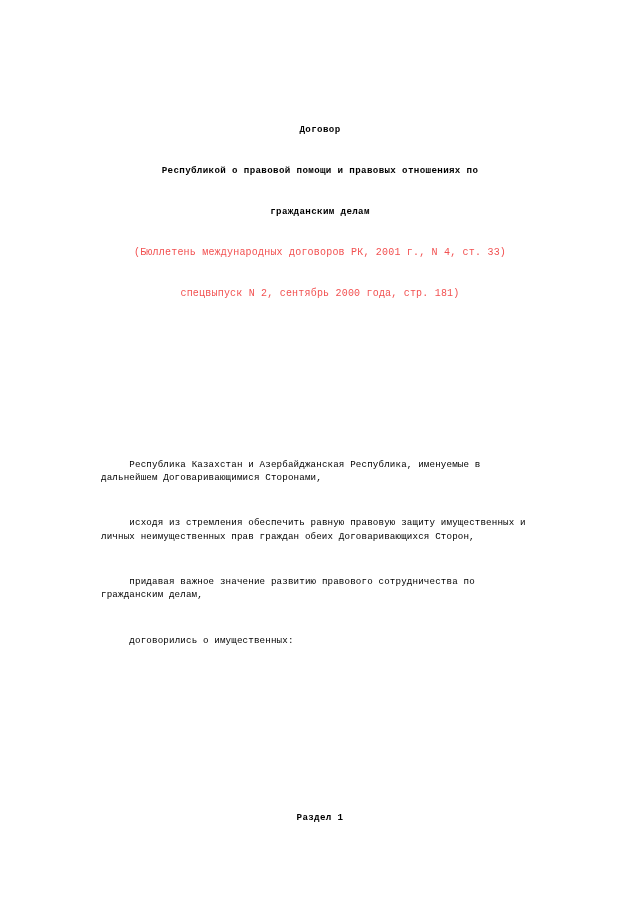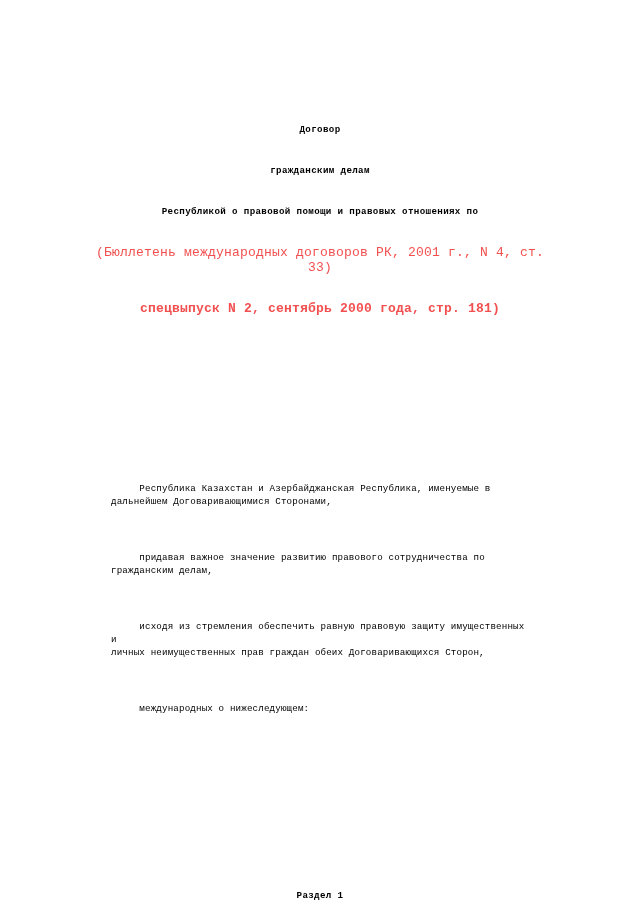--- a/index.html
+++ b/index.html
@@ -35,64 +35,64 @@
   }
   .title-line {
     font-weight: bold;
     font-size: 9.2px;
     line-height: 14.6px;
     letter-spacing: 0.35px;
     white-space: pre-wrap;
   }
   .ref-line {
     color: #f25050;
-    font-size: 13px;
+    font-size: 10px;
     line-height: 14.6px;
     letter-spacing: 0.2px;
     white-space: pre-wrap;
     font-weight: normal;
   }
   .gap-preamble { height: 18px; }
   .gap-sections { height: 26px; }
   .para {
     white-space: pre-wrap;
-    margin: 16px;
+    margin: 6px;
   }
   .para + .para { margin-top: 0; }
   .center-head {
     text-align: center;
     font-weight: bold;
     white-space: pre-wrap;
     letter-spacing: 0.35px;
   }
 </style>
 </head>
 <body>
 
 <div class="page">
   <div class="doc-body">
 
     <div class="title-block">
       <div class="title-line">Договор</div>
+      <div class="title-line">Республикой о правовой помощи и правовых отношениях по</div>
       <div class="title-line">гражданским делам</div>
-      <div class="title-line">Республикой о правовой помощи и правовых отношениях по</div>
       <div class="ref-line" style="color: rgb(242, 80, 80);">(Бюллетень международных договоров РК, 2001 г., N 4, ст. 33)</div>
-      <div class="ref-line" style="color: rgb(242, 80, 80); font-weight: bold;">спецвыпуск N 2, сентябрь 2000 года, стр. 181)</div>
+      <div class="ref-line" style="color: rgb(242, 80, 80);">спецвыпуск N 2, сентябрь 2000 года, стр. 181)</div>
     </div>
 
     <div class="gap-preamble"></div>
 
     <div>
       <div class="para">     Республика Казахстан и Азербайджанская Республика, именуемые в
 дальнейшем Договаривающимися Сторонами,</div>
+      <div class="para">     исходя из стремления обеспечить равную правовую защиту имущественных и
+личных неимущественных прав граждан обеих Договаривающихся Сторон,</div>
       <div class="para">     придавая важное значение развитию правового сотрудничества по
 гражданским делам,</div>
-      <div class="para">     исходя из стремления обеспечить равную правовую защиту имущественных и
-личных неимущественных прав граждан обеих Договаривающихся Сторон,</div>
-      <div class="para">     международных о нижеследующем:</div>
+      <div class="para">     договорились о имущественных:</div>
     </div>
 
     <div class="gap-sections"></div>
 
     <div>
       <div class="center-head">Раздел 1</div>
       
       
       
     </div>

